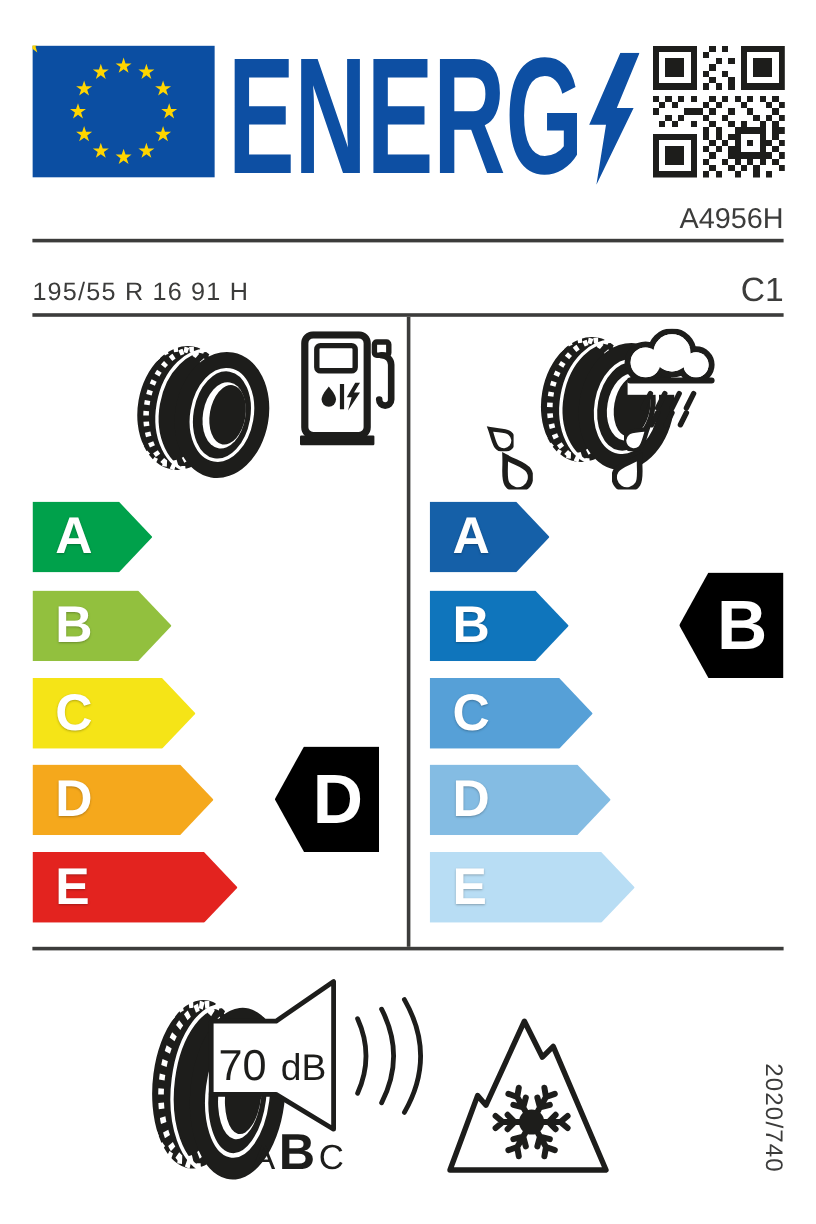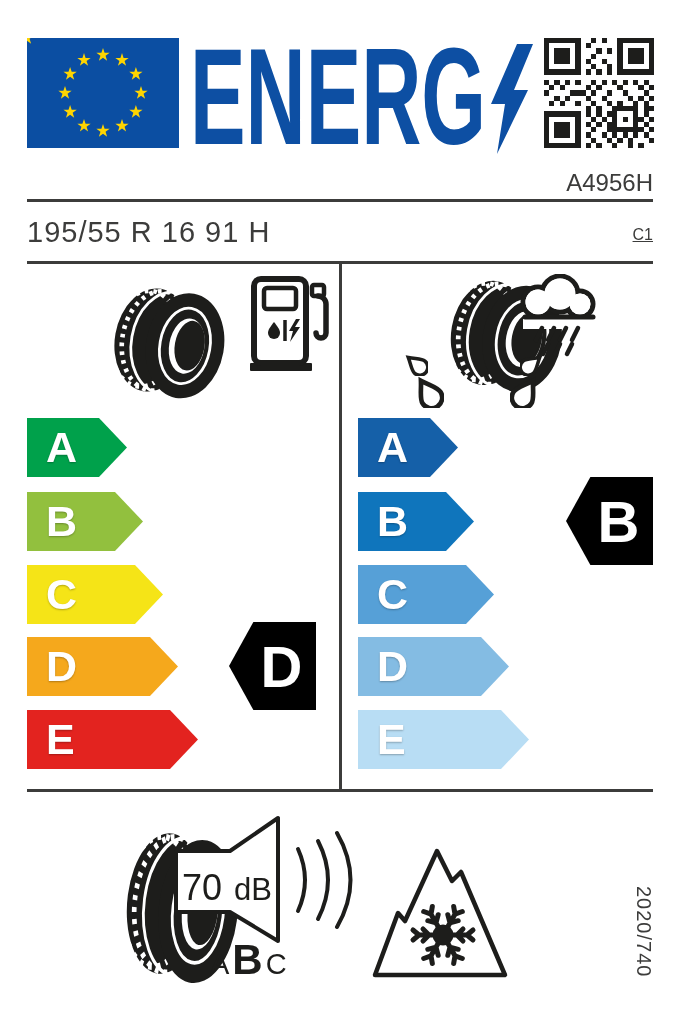--- a/index.html
+++ b/index.html
@@ -7,22 +7,22 @@
          font-family:"Liberation Sans",sans-serif;color:#3C3C3B;}
   .abs{position:absolute;}
   
   .flag{left:27px;top:38px;}
   .energ{left:190px;top:40px;}
   .bolt{left:487px;top:44px;}
   .qr{left:544px;top:38px;}
   
   .brand{left:27px;top:169px;font-size:24px;letter-spacing:.5px;}
   .modelcode{right:27px;top:169px;font-size:24px;text-align:left;}
-  .tiresize{left:27px;top:216px;font-size:29px;letter-spacing:1px;}
-  .tireclass{right:27px;top:226px;font-size:16px;text-align:left;text-decoration:underline;}
+  .tiresize{left:27px;top:232px;font-size:21px;letter-spacing:1px;}
+  .tireclass{right:27px;top:226px;font-size:28px;text-align:left;}
   .hline{left:27px;width:626px;height:3px;background:#3C3C3B;}
   .vline{left:339px;top:264px;width:3px;height:525px;background:#3C3C3B;}
   
   .arrow{position:absolute;height:59px;color:#fff;font-weight:bold;font-size:43px;
          line-height:59px;padding-left:19px;box-sizing:border-box;
          clip-path:polygon(0 0, calc(100% - 28px) 0, 100% 50%, calc(100% - 28px) 100%, 0 100%);
          text-shadow:0 1px 2px rgba(0,0,0,.28);}
   .colL{left:27px;} .colR{left:358px;}
   .rA{top:418px;width:100px;} .rB{top:492px;width:116px;} .rC{top:565px;width:136px;}
   .rD{top:637px;width:151px;} .rE{top:710px;width:171px;}

